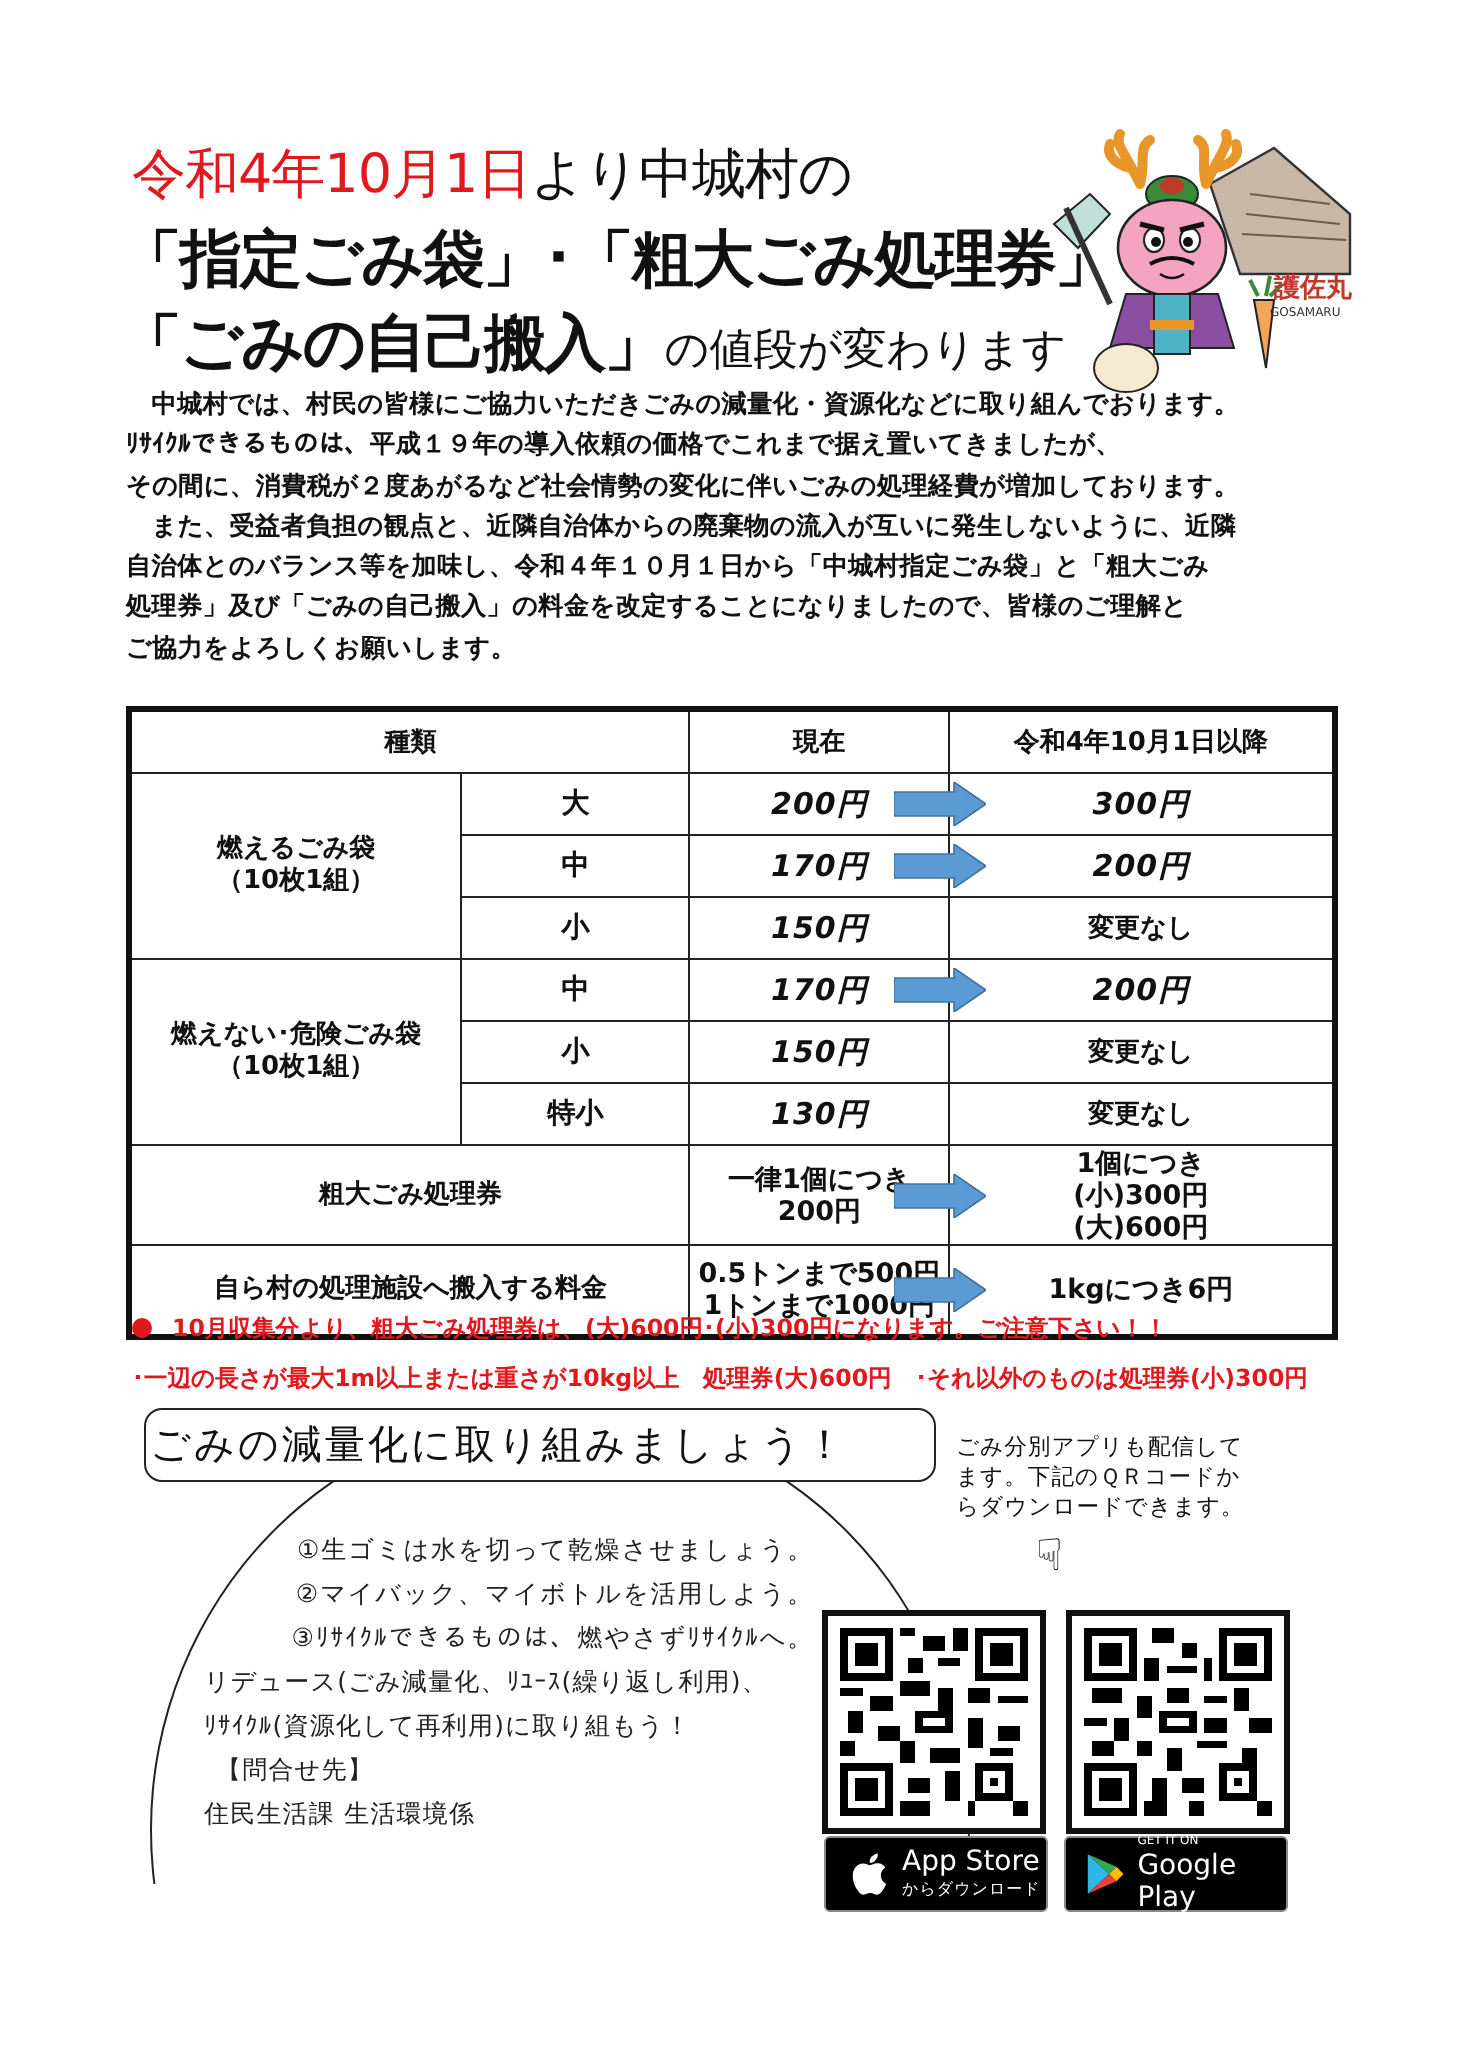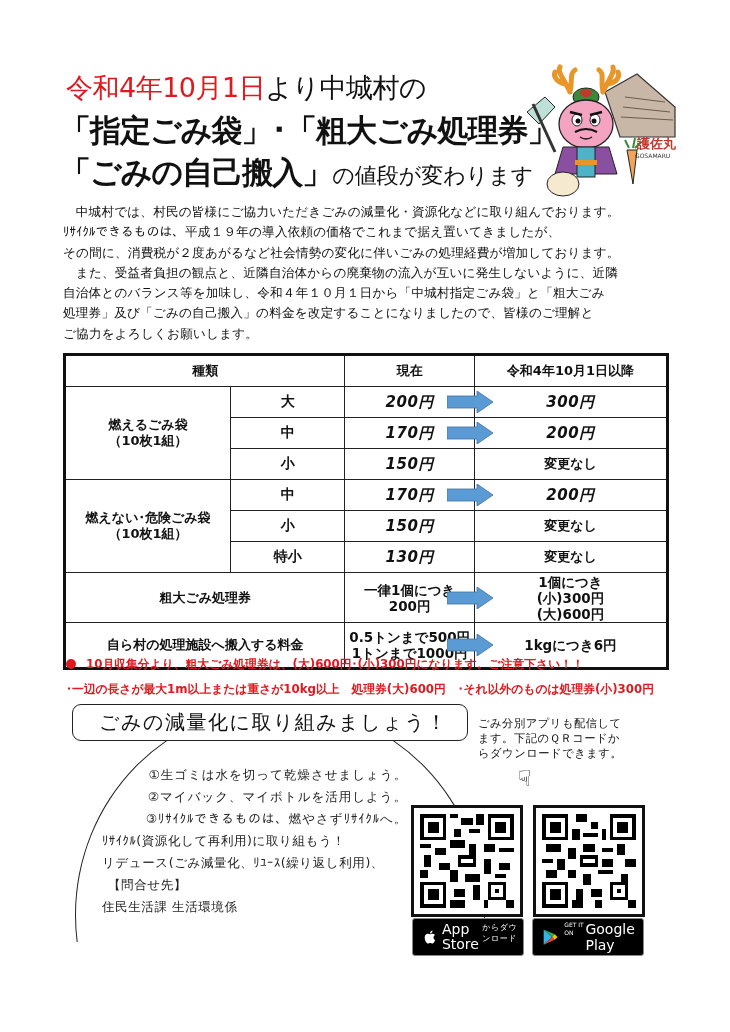--- a/index.html
+++ b/index.html
@@ -8,63 +8,63 @@
 
   .title1 { position: absolute; left: 66px; top: 70px; font-size: 27px; line-height: 36px; white-space: nowrap; letter-spacing: -0.5px; }
   .title1 .red { color: #e0191f; }
   .title2 { position: absolute; left: 60px; top: 110px; font-size: 31px; font-weight: bold; line-height: 40px; white-space: nowrap; letter-spacing: -1px; }
   .title3 { position: absolute; left: 60px; top: 152px; white-space: nowrap; line-height: 40px; }
   .title3 .big { font-size: 31px; font-weight: bold; letter-spacing: -1px; }
   .title3 .small { font-size: 22px; }
 
   .mascot { position: absolute; left: 525px; top: 62px; width: 160px; height: 138px; }
 
-  .intro { position: absolute; left: 63px; top: 202px; width: 620px; font-size: 12.6px; font-weight: normal; line-height: 20.3px; letter-spacing: 0.2px; }
+  .intro { position: absolute; left: 63px; top: 192px; width: 620px; font-size: 12.6px; font-weight: bold; line-height: 20.3px; letter-spacing: 0.2px; }
   .intro p { white-space: nowrap; }
 
   table.fees { position: absolute; left: 63px; top: 353px; width: 606px; border-collapse: collapse; border: 3px solid #111; font-weight: bold; font-size: 14px; }
   table.fees td, table.fees th { border: 1.3px solid #222; text-align: center; vertical-align: middle; padding: 0; }
   table.fees th { height: 32px; font-size: 13px; }
   table.fees td { height: 31px; }
   .col-a { width: 167px; } .col-b { width: 115px; } .col-c { width: 130px; } .col-d { width: 194px; }
   .cat { font-size: 13px; line-height: 16px; }
   .price { font-size: 15px; font-style: italic; letter-spacing: 0.5px; }
   .newcell { position: relative; }
   .arrow { position: absolute; left: -28px; top: 50%; transform: translateY(-50%); width: 46px; height: 22px; }
   .multiline { line-height: 16px; font-size: 13.5px; }
   .unchanged { font-size: 13px; }
 
   .note { position: absolute; left: 66px; font-size: 11.8px; font-weight: bold; color: #e0191f; white-space: nowrap; text-align: right; }
   .note1 { top: 657px; }
   .note2 { top: 682px; }
   .bullet { display: inline-block; width: 10px; height: 10px; border-radius: 50%; background: #e0191f; margin-right: 10px; vertical-align: -1px; }
 
   .circle { position: absolute; left: 75px; top: 705px; width: 410px; height: 420px; border: 1.3px solid #222; border-radius: 50%; clip-path: inset(0 0 183px 0); }
-  .reduce-box { position: absolute; left: 72px; top: 704px; width: 396px; height: 37px; border: 1.3px solid #222; border-radius: 9px; background: #fff; font-size: 20px; line-height: 35px; padding-left: 26px; letter-spacing: 1.5px; white-space: nowrap; }
+  .reduce-box { position: absolute; left: 72px; top: 704px; width: 396px; height: 37px; border: 1.3px solid #222; border-radius: 9px; background: #fff; font-size: 20px; line-height: 35px; padding-left: 2px; letter-spacing: 1.5px; white-space: nowrap; }
 
   .tips { position: absolute; left: 132px; top: 764px; font-size: 12.5px; line-height: 22px; color: #222; }
   .tips .tip { white-space: nowrap; letter-spacing: 1px; text-align: right; }
   .tips .num { display: inline-block; width: 26px; }
   .tips .plain { margin-left: -30px; white-space: nowrap; letter-spacing: 0.6px; }
   .tips .contact { margin-left: -24px; }
   .tips .tel { margin-left: -27px; letter-spacing: 6px; }
 
   .app-note { position: absolute; left: 478px; top: 716px; font-size: 11.3px; line-height: 15px; letter-spacing: 0.5px; white-space: nowrap; }
   .hand { position: absolute; left: 518px; top: 766px; font-size: 22px; }
 
   .qr { position: absolute; top: 805px; width: 112px; height: 112px; border: 3px solid #111; background: #fff; padding: 6px; }
   .qr svg { width: 100%; height: 100%; }
   .qr-ios { left: 411px; }
   .qr-android { left: 533px; }
 
   .badge { position: absolute; top: 918px; height: 38px; background: #000; color: #fff; border-radius: 3px; border: 1.5px solid #888; display: flex; align-items: center; }
   .badge-ios { left: 412px; width: 112px; }
   .badge-android { left: 532px; width: 112px; }
   .badge .logo { margin-left: 10px; width: 22px; height: 24px; }
-  .badge .txt { margin-left: 6px; display: flex; }
+  .badge .txt { margin-left: 6px; display: flex; flex-direction: column; }
   .badge-ios .big { font-size: 14px; line-height: 15px; }
   .badge-ios .small { font-size: 8px; line-height: 11px; letter-spacing: 0.5px; }
   .badge-android .small { font-size: 6px; line-height: 8px; }
   .badge-android .big { font-size: 14px; line-height: 16px; }
 </style>
 </head>
 <body>
 
 <div class="title1">
   <span class="red">令和4年10月1日</span><span>より中城村の</span>
@@ -228,22 +228,22 @@
 </div>
 <div class="note note2">･一辺の長さが最大1m以上または重さが10kg以上　処理券(大)600円　･それ以外のものは処理券(小)300円</div>
 
 <div class="circle"></div>
 <div class="reduce-box">ごみの減量化に取り組みましょう！</div>
 
 <div class="tips">
   <div class="tip"><span class="num">①</span><span>生ゴミは水を切って乾燥させましょう。</span></div>
   <div class="tip"><span class="num">②</span><span>マイバック、マイボトルを活用しよう。</span></div>
   <div class="tip"><span class="num">③</span><span>ﾘｻｲｸﾙできるものは、燃やさずﾘｻｲｸﾙへ。</span></div>
+  <div class="plain">リデュース(ごみ減量化、ﾘﾕｰｽ(繰り返し利用)、</div>
   <div class="plain">ﾘｻｲｸﾙ(資源化して再利用)に取り組もう！</div>
-  <div class="plain">リデュース(ごみ減量化、ﾘﾕｰｽ(繰り返し利用)、</div>
   <div class="plain contact">【問合せ先】</div>
   <div class="plain">住民生活課 生活環境係</div>
 </div>
 
 <div class="app-note">
   <div>ごみ分別アプリも配信して</div>
   <div>ます。下記のＱＲコードか</div>
   <div>らダウンロードできます。</div>
 </div>
 <div class="hand">☟</div>

